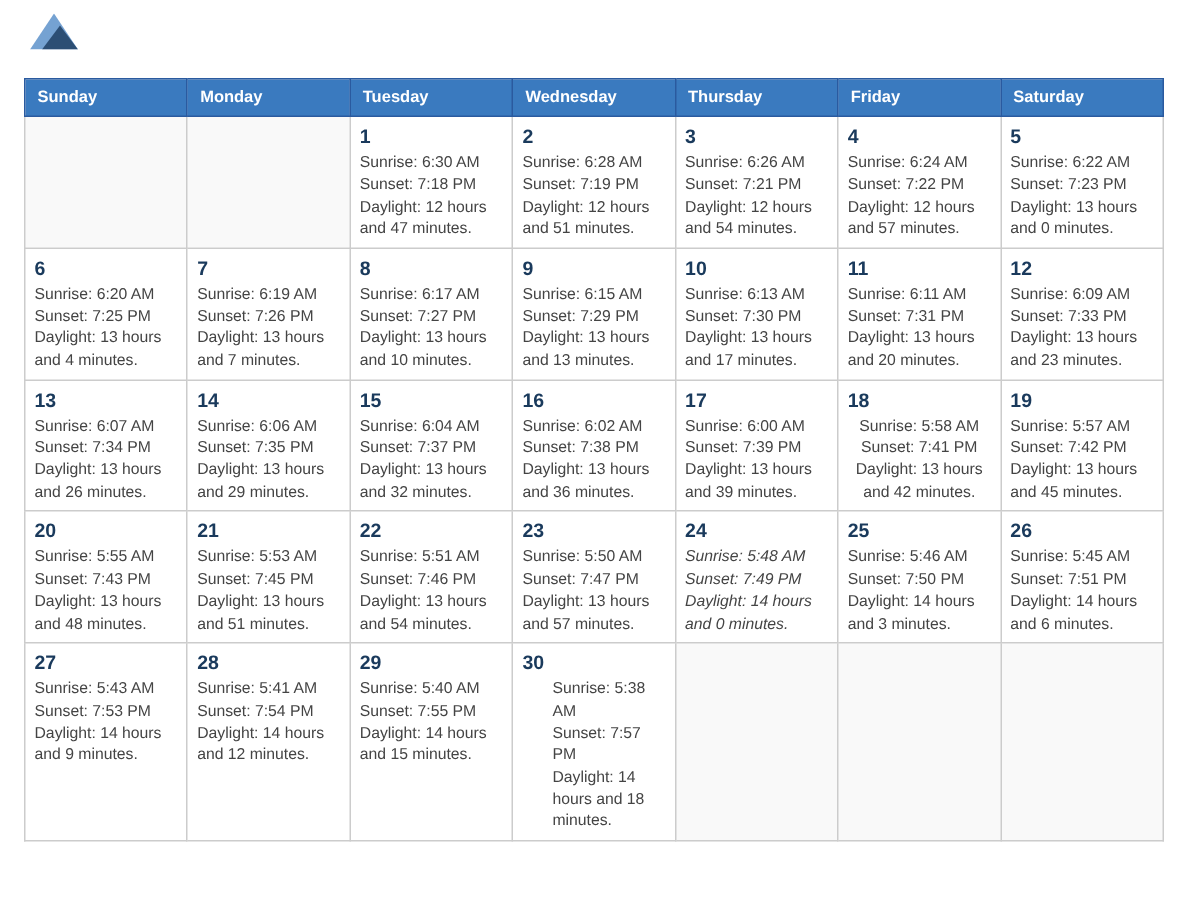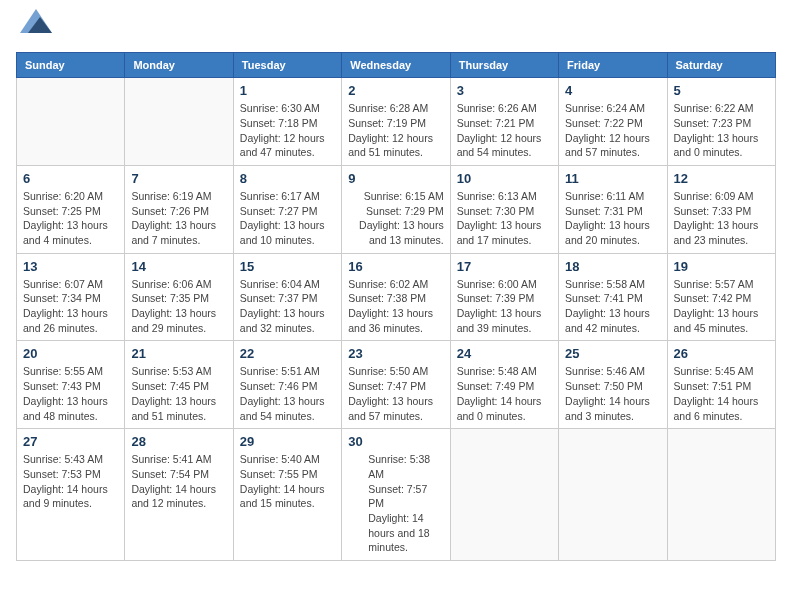--- a/index.html
+++ b/index.html
@@ -165,21 +165,21 @@
 Daylight: 13 hours and 7 minutes.</div>
         </td>
         <td>
           <span class="day-num">8</span>
           <div class="day-info" style="white-space: pre-line;">Sunrise: 6:17 AM
 Sunset: 7:27 PM
 Daylight: 13 hours and 10 minutes.</div>
         </td>
         <td>
           <span class="day-num">9</span>
-          <div class="day-info" style="white-space: pre-line; text-align: right;">Sunrise: 6:15 AM
+          <div class="day-info" style="white-space: pre-line;">Sunrise: 6:15 AM
 Sunset: 7:29 PM
 Daylight: 13 hours and 13 minutes.</div>
         </td>
         <td>
           <span class="day-num">10</span>
           <div class="day-info" style="white-space: pre-line;">Sunrise: 6:13 AM
 Sunset: 7:30 PM
 Daylight: 13 hours and 17 minutes.</div>
         </td>
         <td>
@@ -221,21 +221,21 @@
 Daylight: 13 hours and 36 minutes.</div>
         </td>
         <td>
           <span class="day-num">17</span>
           <div class="day-info" style="white-space: pre-line;">Sunrise: 6:00 AM
 Sunset: 7:39 PM
 Daylight: 13 hours and 39 minutes.</div>
         </td>
         <td>
           <span class="day-num">18</span>
-          <div class="day-info" style="white-space: pre-line;">Sunrise: 5:58 AM
+          <div class="day-info" style="white-space: pre-line; text-align: center;">Sunrise: 5:58 AM
 Sunset: 7:41 PM
 Daylight: 13 hours and 42 minutes.</div>
         </td>
         <td>
           <span class="day-num">19</span>
           <div class="day-info" style="white-space: pre-line;">Sunrise: 5:57 AM
 Sunset: 7:42 PM
 Daylight: 13 hours and 45 minutes.</div>
         </td>
       </tr>
@@ -259,21 +259,21 @@
 Daylight: 13 hours and 54 minutes.</div>
         </td>
         <td>
           <span class="day-num">23</span>
           <div class="day-info" style="white-space: pre-line;">Sunrise: 5:50 AM
 Sunset: 7:47 PM
 Daylight: 13 hours and 57 minutes.</div>
         </td>
         <td>
           <span class="day-num">24</span>
-          <div class="day-info" style="white-space: pre-line;">Sunrise: 5:48 AM
+          <div class="day-info" style="white-space: pre-line; font-style: italic;">Sunrise: 5:48 AM
 Sunset: 7:49 PM
 Daylight: 14 hours and 0 minutes.</div>
         </td>
         <td>
           <span class="day-num">25</span>
           <div class="day-info" style="white-space: pre-line;">Sunrise: 5:46 AM
 Sunset: 7:50 PM
 Daylight: 14 hours and 3 minutes.</div>
         </td>
         <td>

